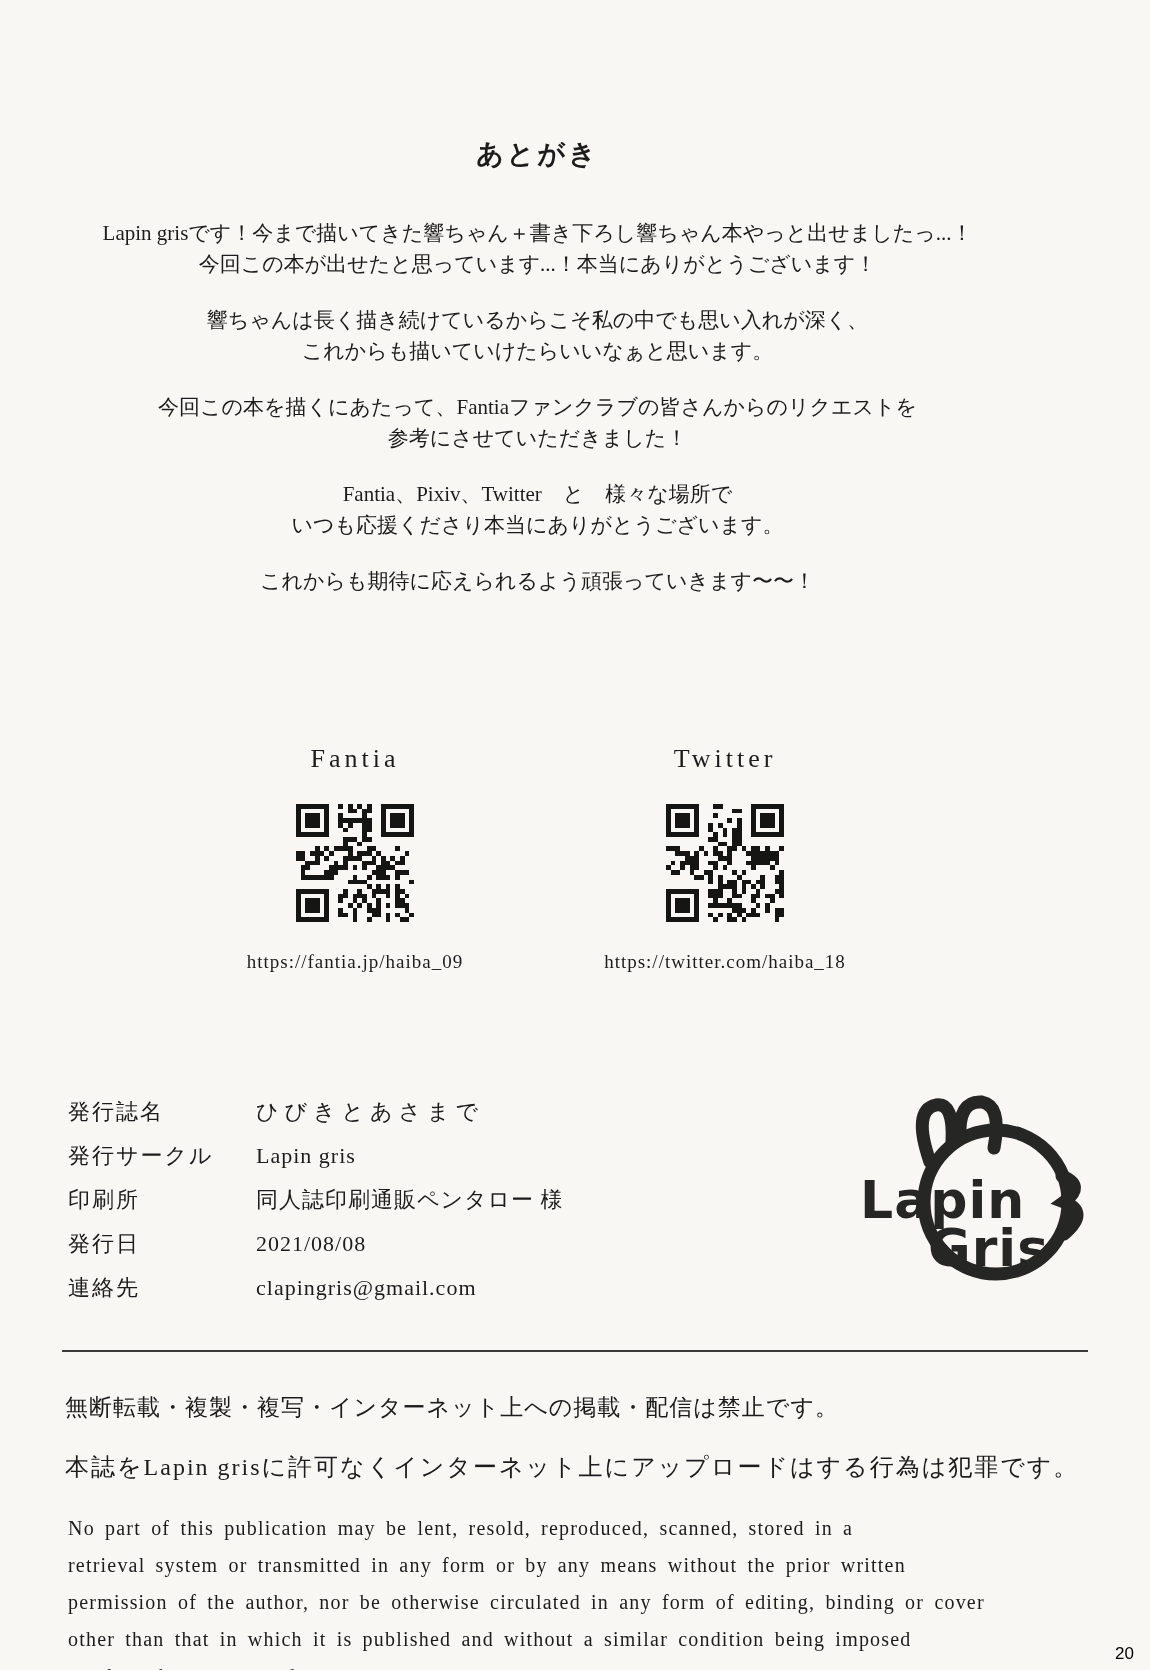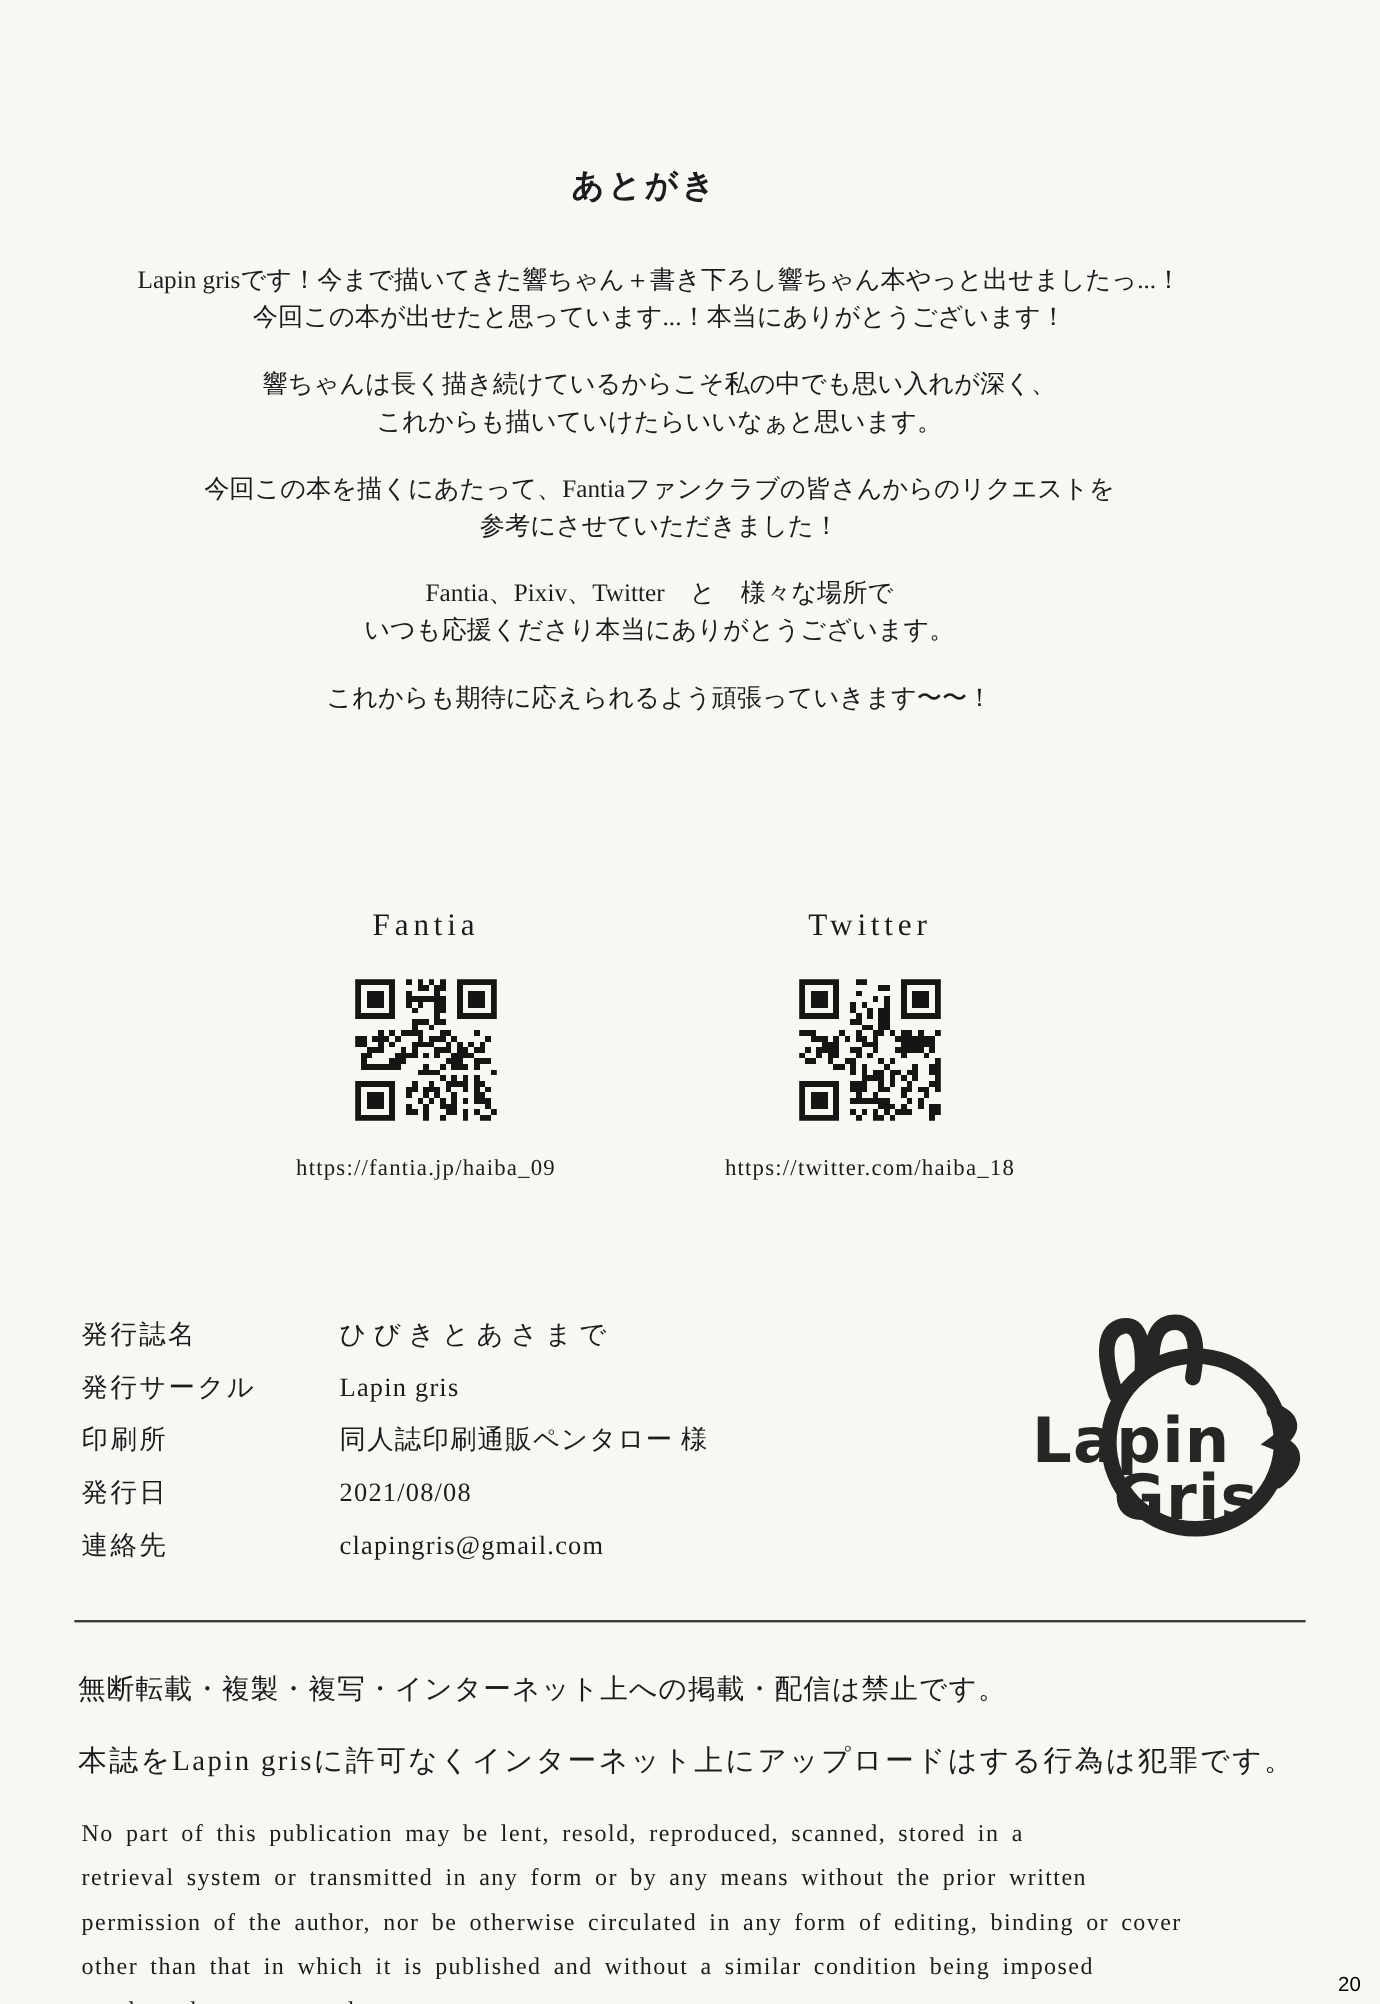--- a/index.html
+++ b/index.html
@@ -10,33 +10,33 @@
     color:#1c1c1c;
     position:relative;
     overflow:hidden;
   }
   .page{position:absolute;inset:0;margin-top:32px;}
   .page-title{
     position:absolute;top:104px;left:0;width:1075px;
     text-align:center;font-size:27px;letter-spacing:3px;font-weight:600;
   }
   .afterword{
-    position:absolute;top:186px;left:12px;width:1075px;
+    position:absolute;top:186px;left:0;width:1075px;
     text-align:center;font-size:21px;line-height:31px;
   }
   .afterword .para{margin:0 0 25px 0;}
   .qr-section{position:absolute;top:712px;left:0;width:1150px;}
-  .qr-col{position:absolute;top:12px;width:250px;text-align:center;}
+  .qr-col{position:absolute;top:0;width:250px;text-align:center;}
   .qr-col.fantia{left:230px;}
   .qr-col.twitter{left:600px;}
   .qr-heading{font-size:26px;letter-spacing:4px;}
   .qr-box{margin:30px auto 0 auto;width:118px;height:118px;}
   .qr-url{margin-top:29px;font-size:19px;letter-spacing:1px;white-space:nowrap;}
   .colophon{position:absolute;top:1058px;left:68px;font-size:22px;}
-  .colophon .row{display:flex;height:44px;align-items:center;gap:27px;}
+  .colophon .row{display:flex;height:44px;align-items:center;}
   .colophon .label{width:188px;letter-spacing:2px;}
   .colophon .value{letter-spacing:1px;}
   .colophon .value.book-title{letter-spacing:6px;}
   .logo{position:absolute;top:1048px;left:848px;width:240px;height:220px;}
   .divider{position:absolute;top:1318px;left:62px;width:1026px;height:2px;background:#3a3a38;}
   .jp-copyright-1{
     position:absolute;top:1360px;left:65px;width:1060px;
     font-size:23px;letter-spacing:1px;
   }
   .jp-copyright-2{

